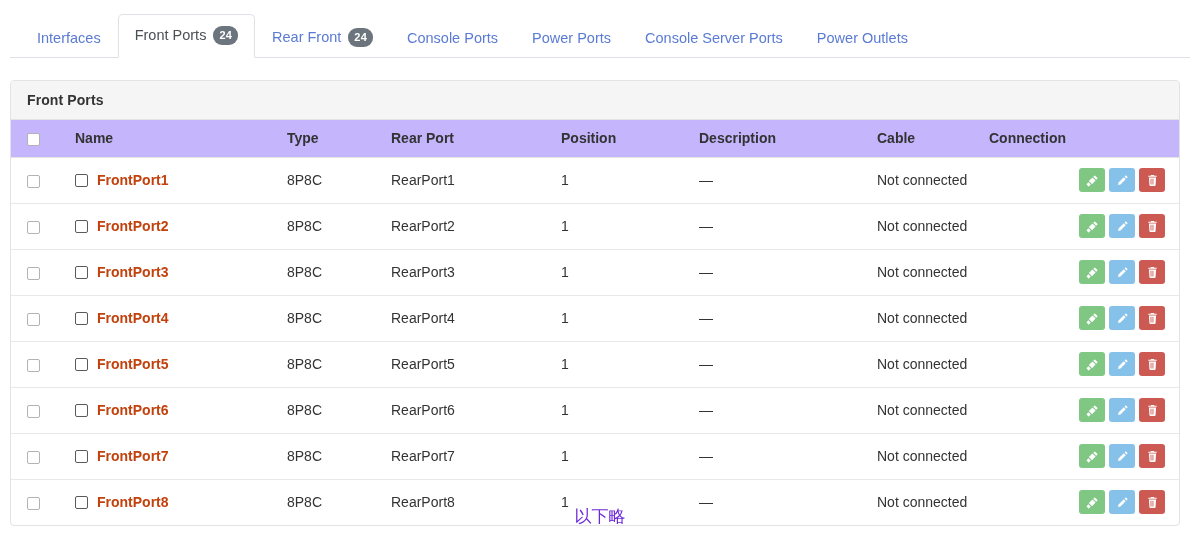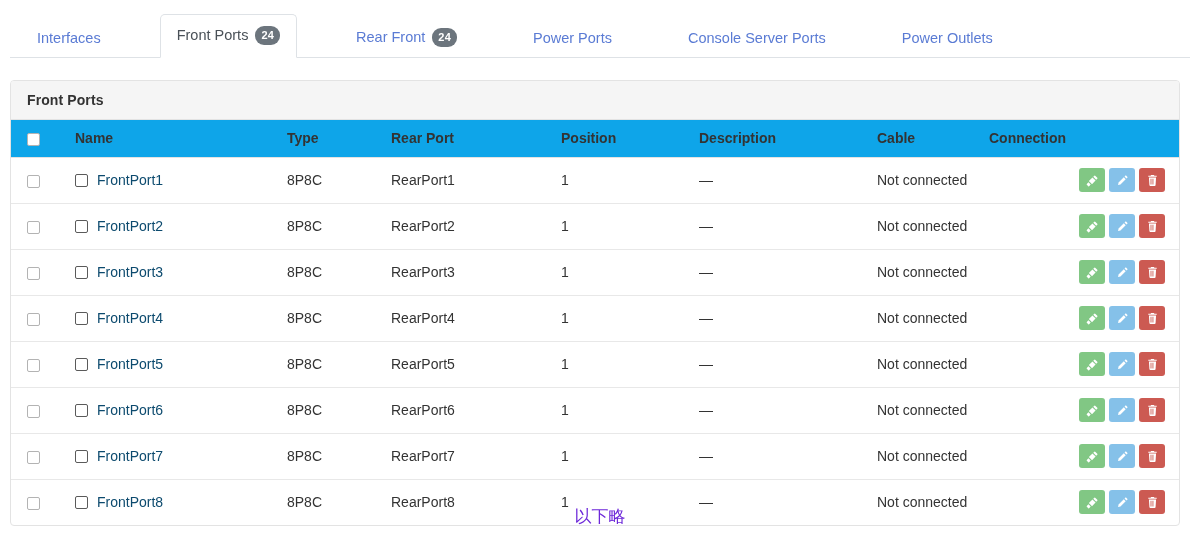--- a/index.html
+++ b/index.html
@@ -20,21 +20,20 @@
   
   .tabbar {
     position: relative;
     height: 58px;
     margin: 0 10px;
     border-bottom: 1px solid #dee2e6;
     display: flex;
     align-items: flex-end;
     padding-left: 10px;
     box-sizing: border-box;
-    gap: 42px;
   }
   .tab {
     position: relative;
     display: flex;
     align-items: center;
     gap: 7px;
     padding: 9px 16px 10px 16px;
     margin-bottom: -1px;
     color: #4c6ef5;
     color: #5a7bd4;
@@ -85,21 +84,21 @@
     letter-spacing: 0.1px;
   }
 
   
   table.ports {
     width: 100%;
     border-collapse: collapse;
     table-layout: fixed;
   }
   table.ports thead th {
-    background: #0ea5e9;
+    background: #c4b5fd;
     text-align: left;
     font-weight: bold;
     font-size: 14px;
     color: #333333;
     padding: 10px 8px 11px 8px;
     border-bottom: 1px solid #e3e3e3;
     vertical-align: middle;
     white-space: nowrap;
   }
   table.ports tbody td {
@@ -140,24 +139,25 @@
 
   .name-cell { display: flex; align-items: center; gap: 9px; }
   .port-glyph {
     width: 11px; height: 11px;
     border: 1.4px solid #5a5a5a;
     border-radius: 2px;
     flex: 0 0 auto;
     display: inline-block;
   }
   .port-link {
-    color: #0c4a6e;
+    color: #c2410c;
     text-decoration: none;
     font-size: 14px;
     cursor: pointer;
+    font-weight: bold;
   }
   .muted { color: #8a8a8a; }
   .dash { color: #8a8a8a; }
 
   
   .actions { display: flex; justify-content: flex-end; gap: 4px; }
   .btn {
     width: 26px; height: 24px;
     border-radius: 3px;
     border: none;
@@ -190,20 +190,23 @@
   <a class="tab">
     <span>Interfaces</span>
   </a>
   <a class="tab active">
     <span>Front Ports</span>
     <span class="badge">24</span>
   </a>
   <a class="tab">
     <span>Rear Front</span>
     <span class="badge">24</span>
+  </a>
+  <a class="tab">
+    <span>Console Ports</span>
   </a>
   <a class="tab">
     <span>Power Ports</span>
   </a>
   <a class="tab">
     <span>Console Server Ports</span>
   </a>
   <a class="tab">
     <span>Power Outlets</span>
   </a>

